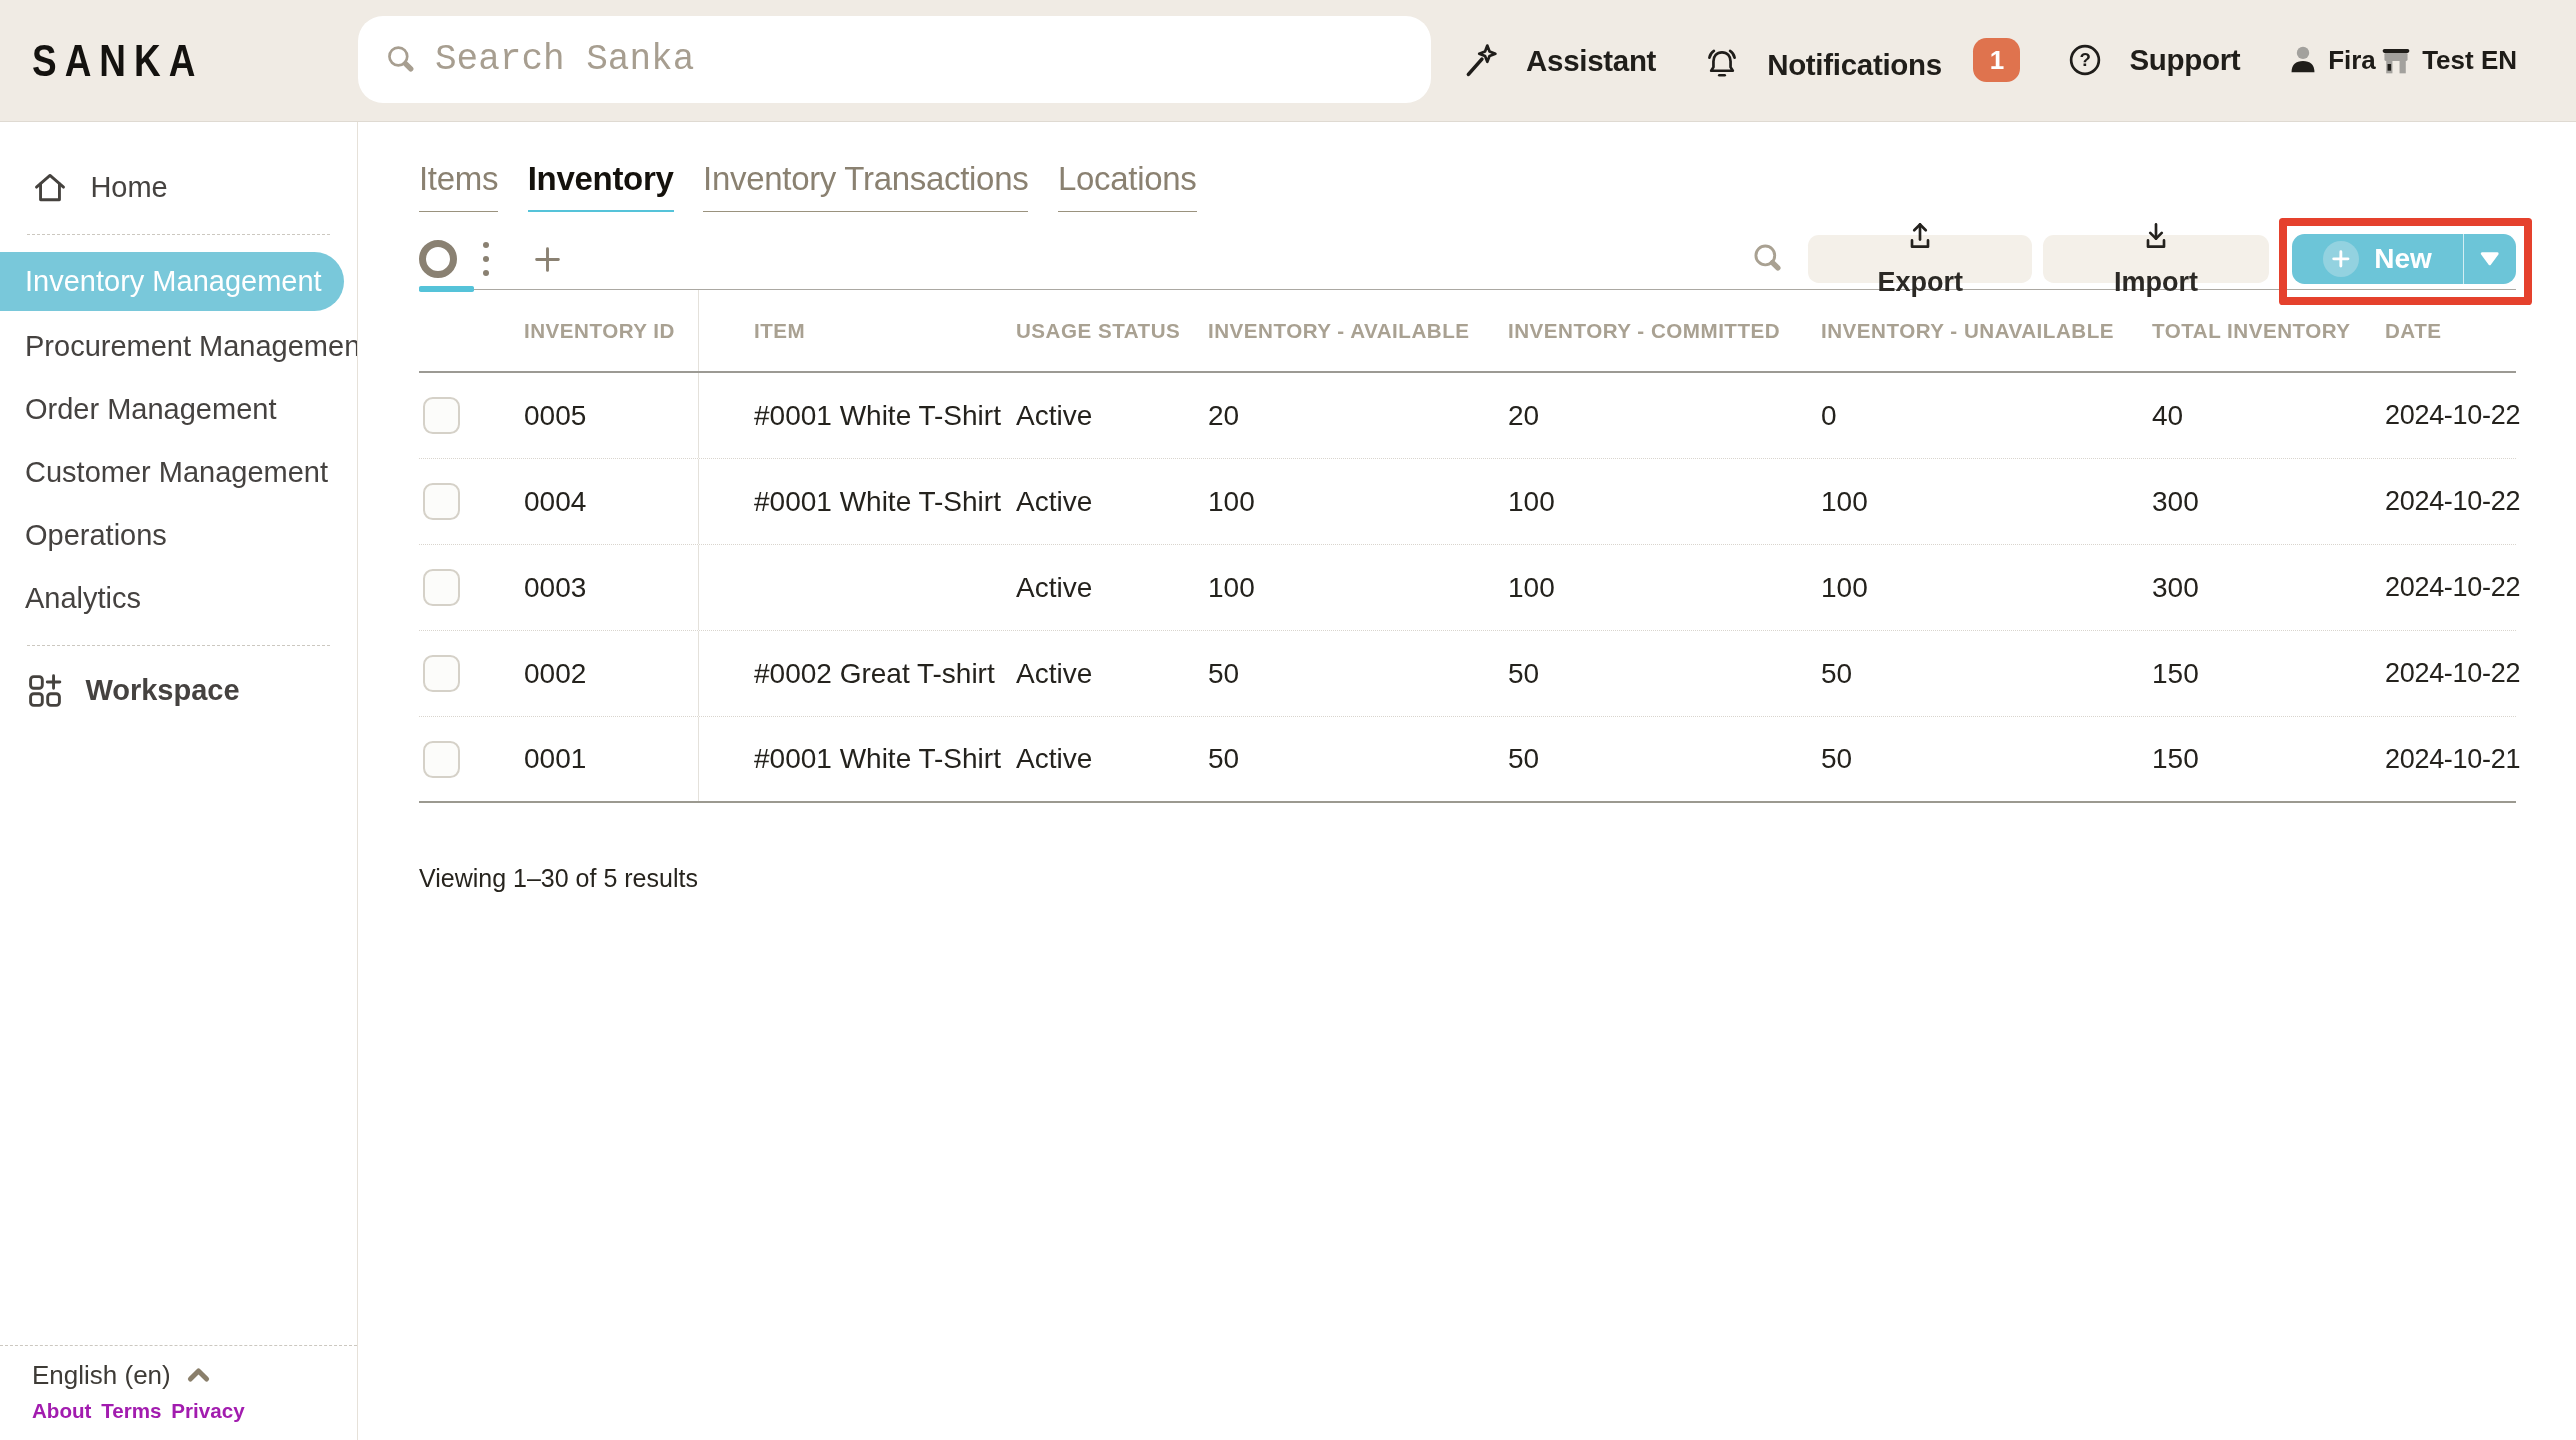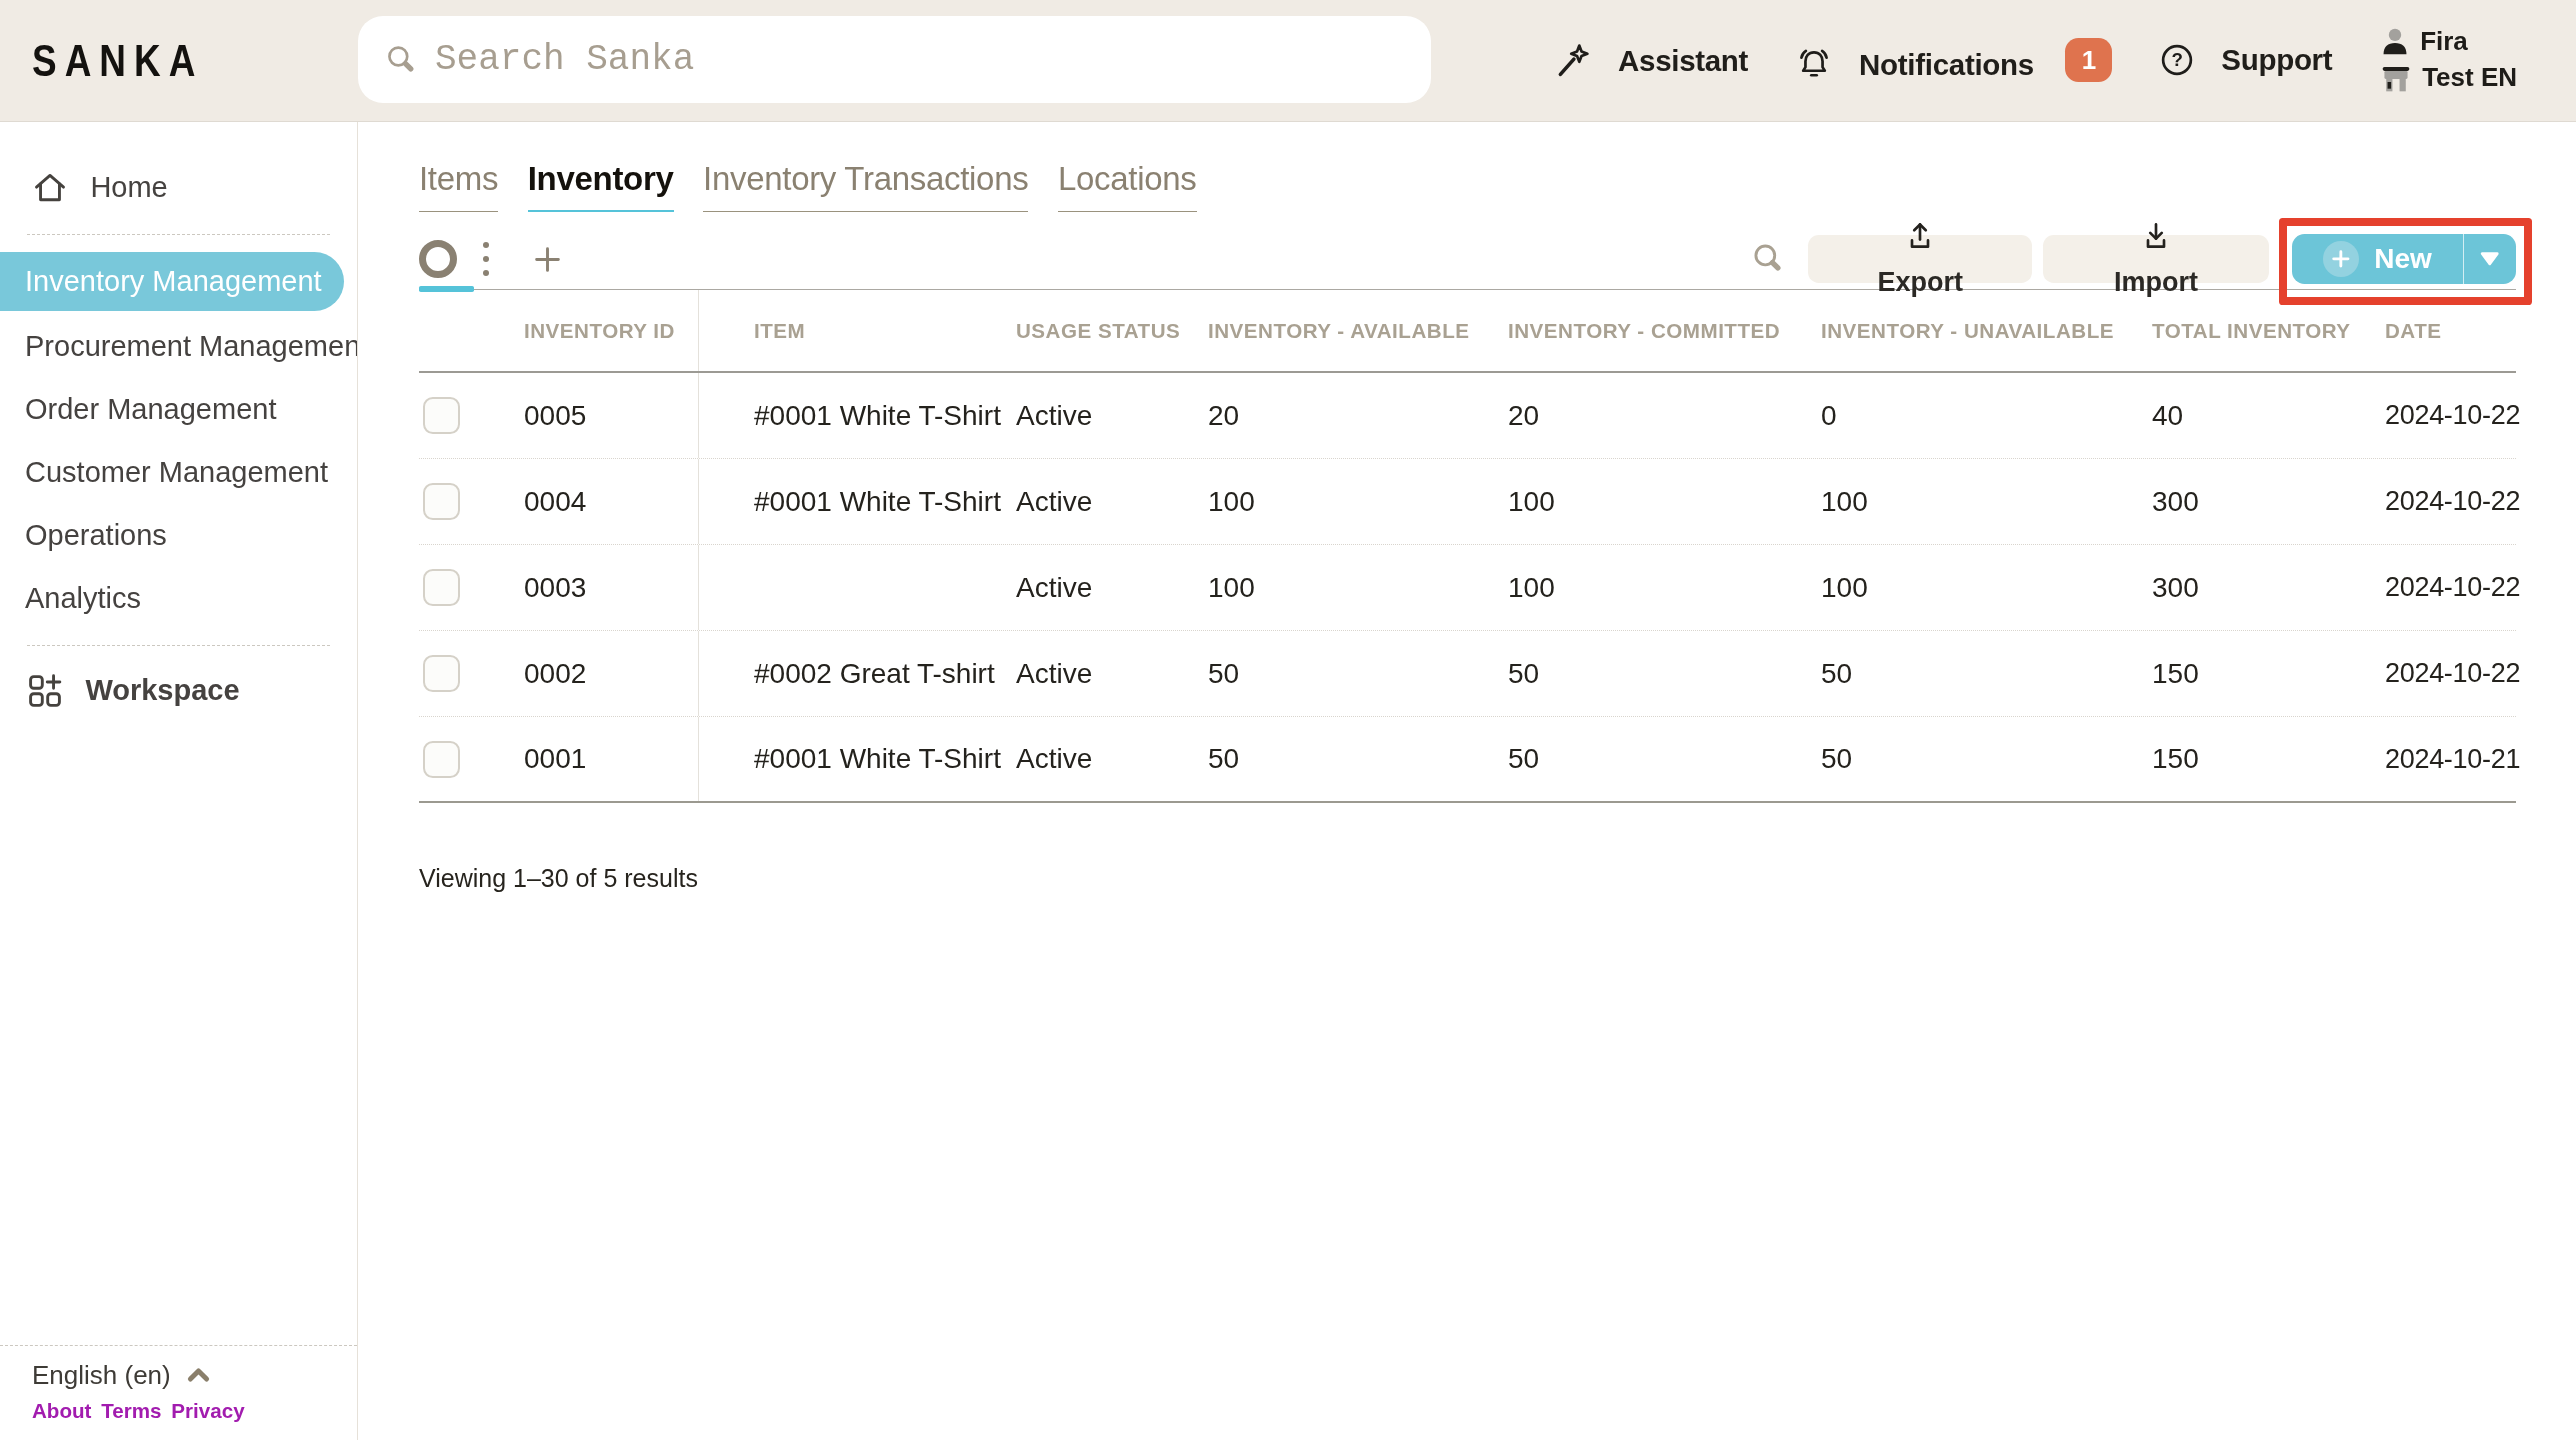--- a/index.html
+++ b/index.html
@@ -21,21 +21,21 @@
   .searchbar input { border:none; outline:none; flex:1; font-size:36px;
     font-family:Liberation Mono, monospace; color:#3A372F; background:transparent; }
   .searchbar input::placeholder { color:#A79E90; }
   .topnav { position:absolute; right:59px; top:0; height:120px;
     display:flex; align-items:center; gap:48px; }
   .nav-item { display:flex; align-items:flex-end; gap:27px; font-size:29.5px;
     font-weight:700; color:#201E1A; letter-spacing:-0.3px; cursor:pointer; white-space:nowrap; }
   .badge { min-width:47px; height:44px; padding:0 10.7px; border-radius:13.4px; background:#DF734E;
     color:#fff; font-size:26px; font-weight:700; display:flex; align-items:center;
     justify-content:center; margin-left:4.5px; }
-  .userbox { display:flex; flex-direction:column; gap:4.5px; cursor:pointer; }
+  .userbox { display:flex; gap:4.5px; cursor:pointer; }
   .userline { display:flex; align-items:center; gap:9.8px; font-size:26px; font-weight:700; }
 
   
   .sidebar { position:absolute; left:0; top:122px; bottom:0; width:358px;
     background:#fff; border-right:1.8px solid #E6E1D9; overflow:hidden; }
   .side-item { display:flex; align-items:center; gap:22.4px; font-size:29px;
     color:#454240; cursor:pointer; white-space:nowrap; }
   .side-item.home { margin:34px 0 0 32px; height:63px; }
   .side-divider { border-top:1.8px dashed #CCC8C0; margin:15px 27px 0 27px; }
   .side-list { margin-top:17px; }

